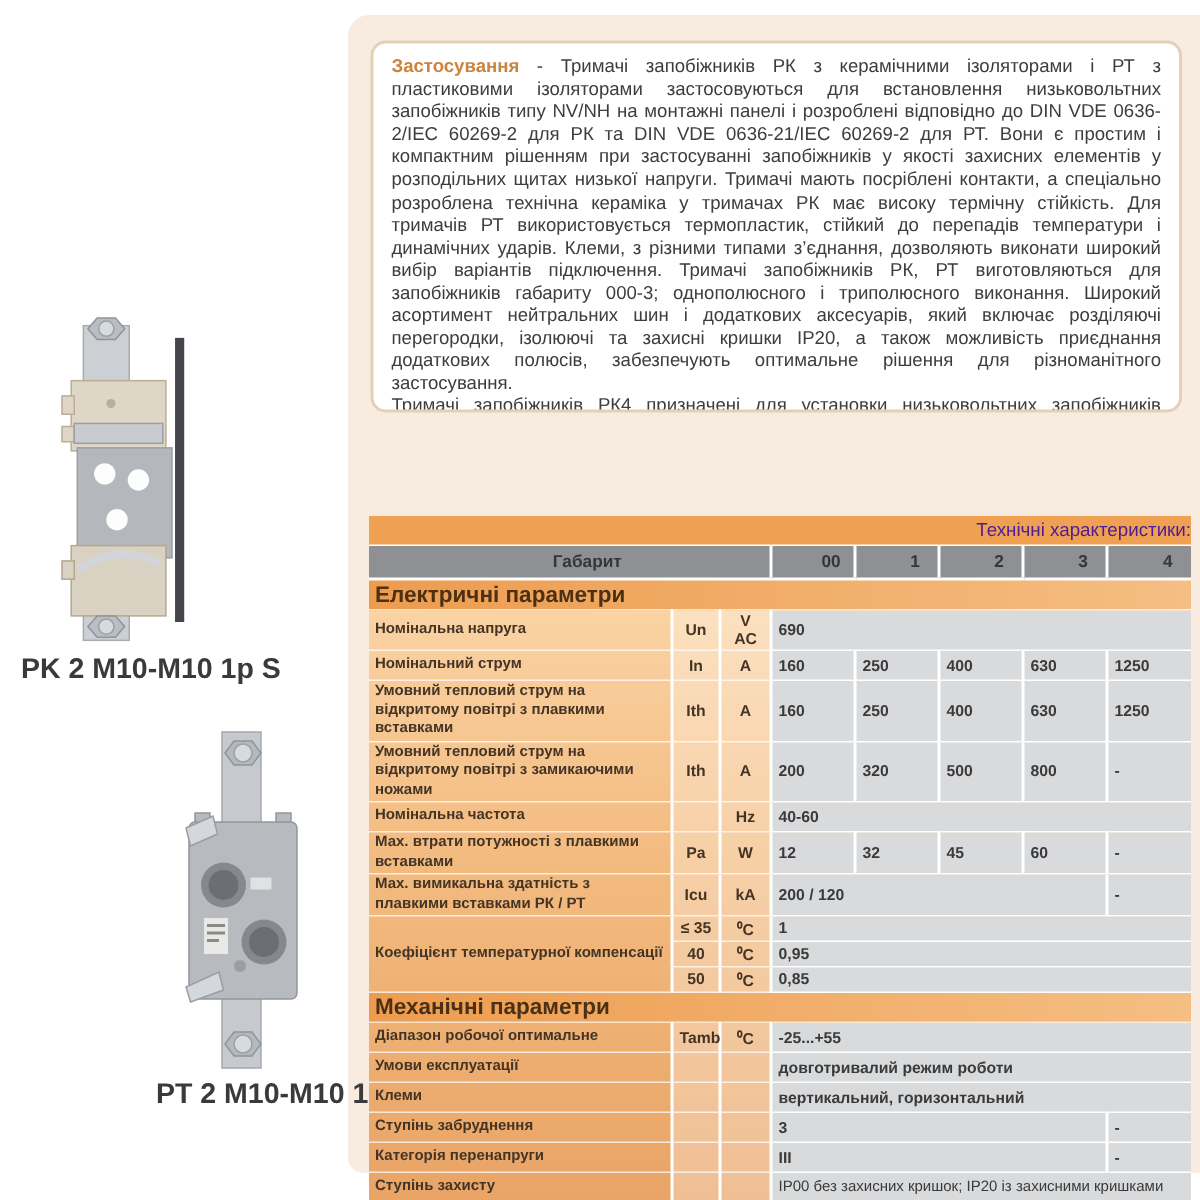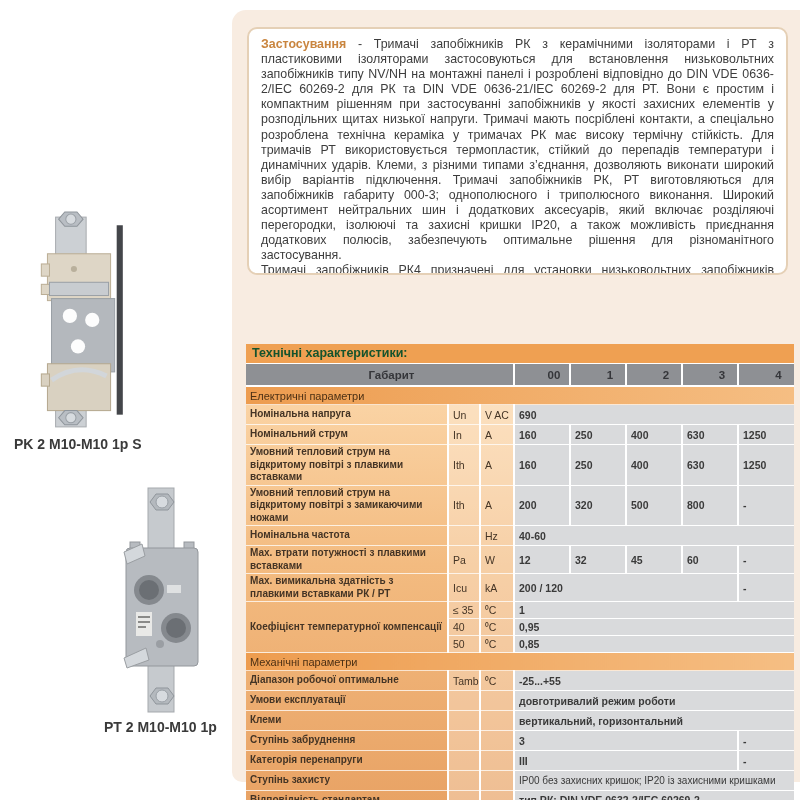--- a/index.html
+++ b/index.html
@@ -12,44 +12,44 @@
   .textbox{position:absolute;left:247px;top:27px;width:541px;height:248px;box-sizing:border-box;
     background:#fff;border:2px solid #e5d0b6;border-radius:10px;padding:8px 12px;overflow:hidden;}
   .para{margin:0;font-size:12.4px;line-height:15.1px;color:#3d3d3d;text-align:justify;}
   .app-label{color:#c9853f;font-weight:bold;}
   .app-dash{color:#3d3d3d;}
 
   
   .product{position:absolute;}
   .product-pk{left:27px;top:211px;width:102px;height:222px;}
   .product-pt{left:112px;top:486px;width:100px;height:228px;}
-  .caption{position:absolute;font-size:14px;font-weight:bold;color:#3a3a3a;white-space:nowrap;}
+  .caption{position:absolute;font-size:19px;font-weight:bold;color:#3a3a3a;white-space:nowrap;}
   .cap-pk{left:14px;top:436px;}
   .cap-pt{left:104px;top:719px;}
 
   
   .spec{position:absolute;left:246px;top:344px;width:548px;}
-  .spec-title{height:19px;line-height:19px;background:#efa052;color:#14532d;
-    font-weight:bold;font-size:12.5px;padding-left:6px;border-bottom:1px solid #fff;}
+  .spec-title{height:19px;line-height:19px;background:#efa052;color:#4c1d95;
+    font-weight:normal;font-size:12.5px;padding-left:6px;border-bottom:1px solid #fff;text-align:right;}
   table.spec-table{border-collapse:collapse;table-layout:fixed;width:548px;
     background:linear-gradient(180deg,#fcd9ad 0%,#f3bb80 45%,#e8a264 100%);}
   table.spec-table td{padding:1px 4px;vertical-align:middle;}
   tr.hdr td{background:#8e9094;color:#35363a;font-weight:bold;font-size:11.5px;
     height:19px;text-align:center;border-bottom:2px solid #fff;padding-left:28px;}
   tr.hdr td.hdr-c{border-left:2px solid #fff;}
   td.lbl{color:#443425;font-weight:bold;font-size:10px;line-height:1.25;height:17px;
     border-bottom:1px solid rgba(255,255,255,0.75);}
   td.sym,td.unit{background:rgba(255,255,255,0.3);border-left:2px solid #fff;
-    border-bottom:1px solid rgba(255,255,255,0.75);
-    color:#443425;font-weight:normal;font-size:10.5px;}
+    border-bottom:1px solid rgba(255,255,255,0.75);text-align:center;
+    color:#443425;font-weight:bold;font-size:10.5px;}
   td.val{background:#d9dadc;border-left:2px solid #fff;border-bottom:1px solid #fff;
     text-align:left;color:#3a3a3a;font-weight:bold;font-size:10.5px;}
   td.val-long{font-weight:normal;font-size:10px;}
   tr.sec td{background:linear-gradient(90deg,#ed9c4f,#f5be83);color:#4c3014;
-    font-weight:normal;font-size:11px;height:15px;border-bottom:1px solid rgba(255,255,255,0.7);}
+    font-weight:bold;font-size:15px;height:15px;border-bottom:1px solid rgba(255,255,255,0.7);}
   .std-line{line-height:1.35;}
 </style>
 </head>
 <body>
 
 <div class="page">
   <div class="panel"></div>
 
   <svg class="product product-pk" viewBox="0 0 100 218" xmlns="http://www.w3.org/2000/svg">
     <rect x="88" y="14" width="6" height="186" fill="#44464a"></rect>

